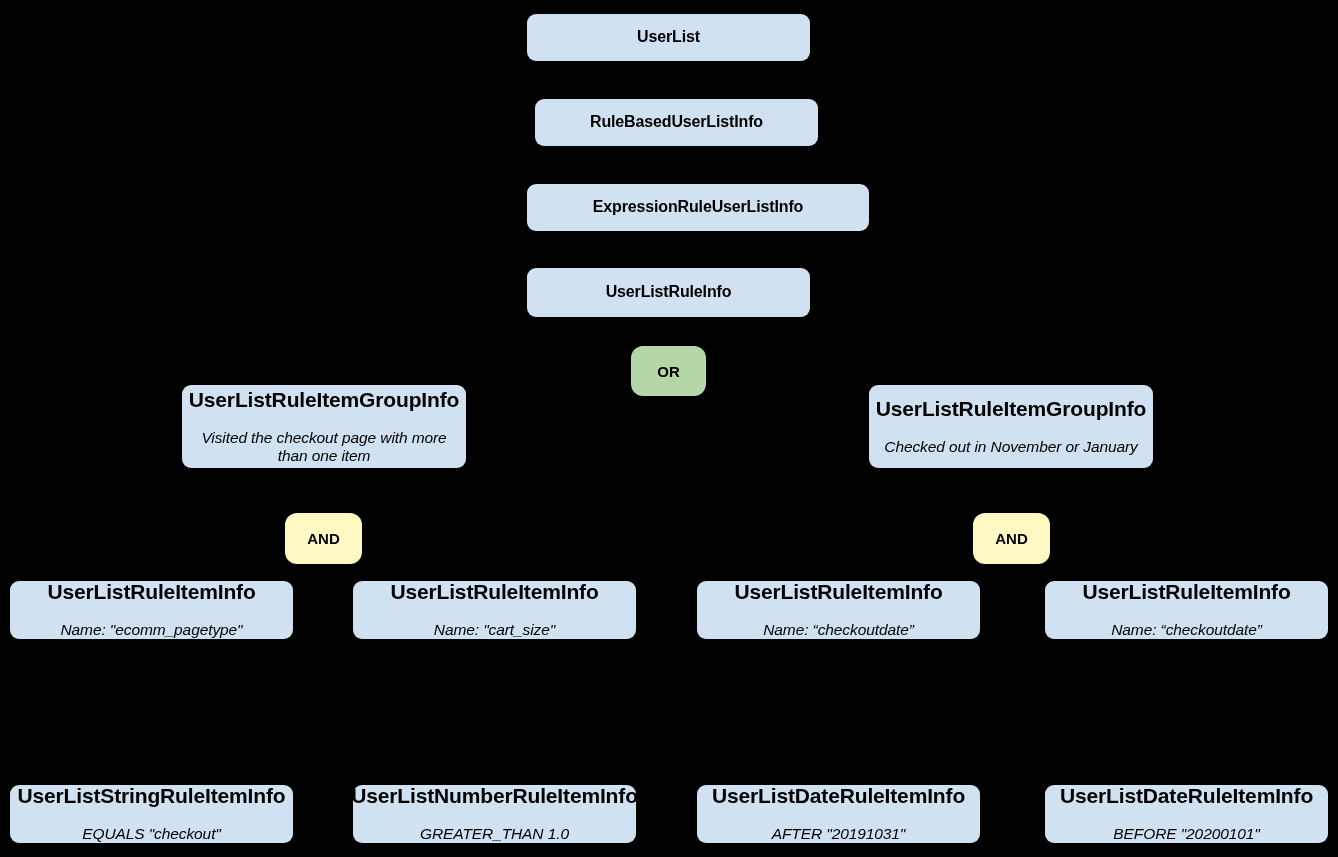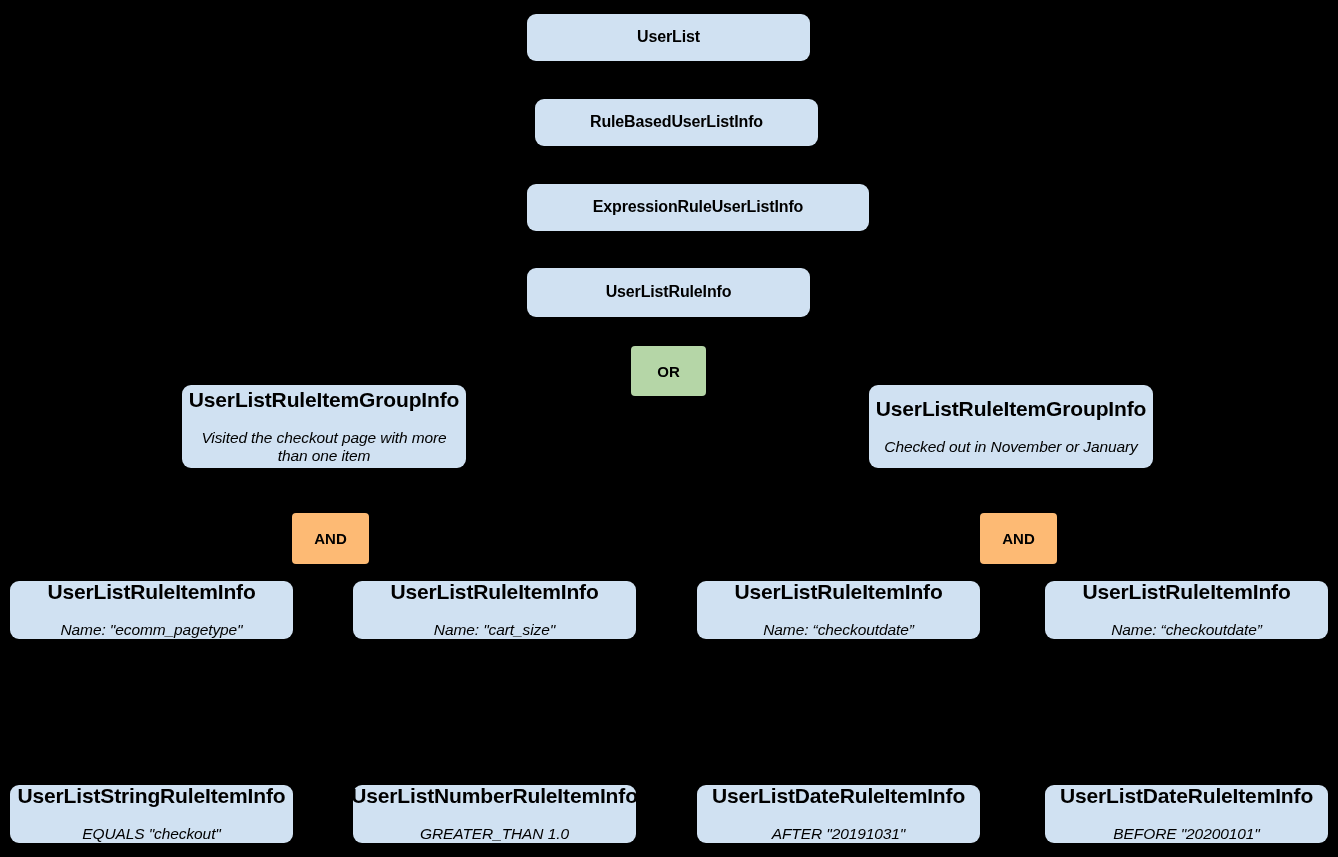--- a/index.html
+++ b/index.html
@@ -63,25 +63,25 @@
   }
   .op {
     position: absolute;
     box-sizing: border-box;
     display: flex;
     align-items: center;
     justify-content: center;
     font-weight: bold;
     font-size: 15px;
     color: #000000;
-    border-radius: 4px;
+    border-radius: 12px;
     z-index: 4;
   }
   .op.or  { background: #b5d6a7; }
-  .op.and { background: #fdba74; margin-left: 7px; }
+  .op.and { background: #fef9c3; }
 </style>
 </head>
 <body>
 
 <div id="diagram-canvas">
 
   <svg class="edge-layer" viewBox="0 0 1338 857" width="1338" height="857">
     <g stroke="#000000" stroke-width="2" fill="none">
 
       <path d="M668,61 L668,99"></path>

